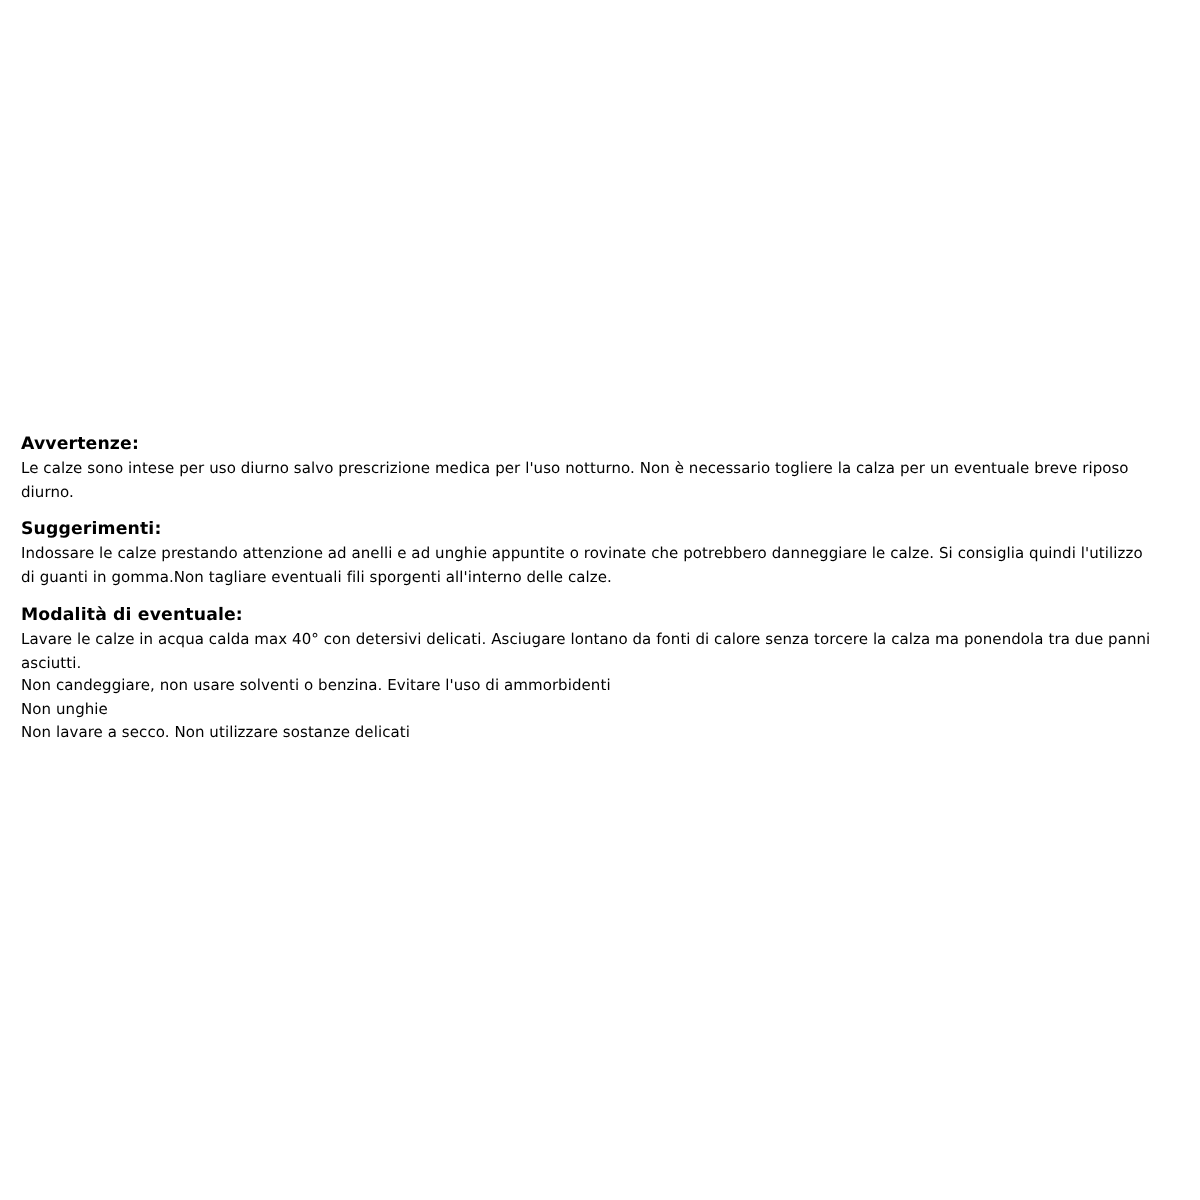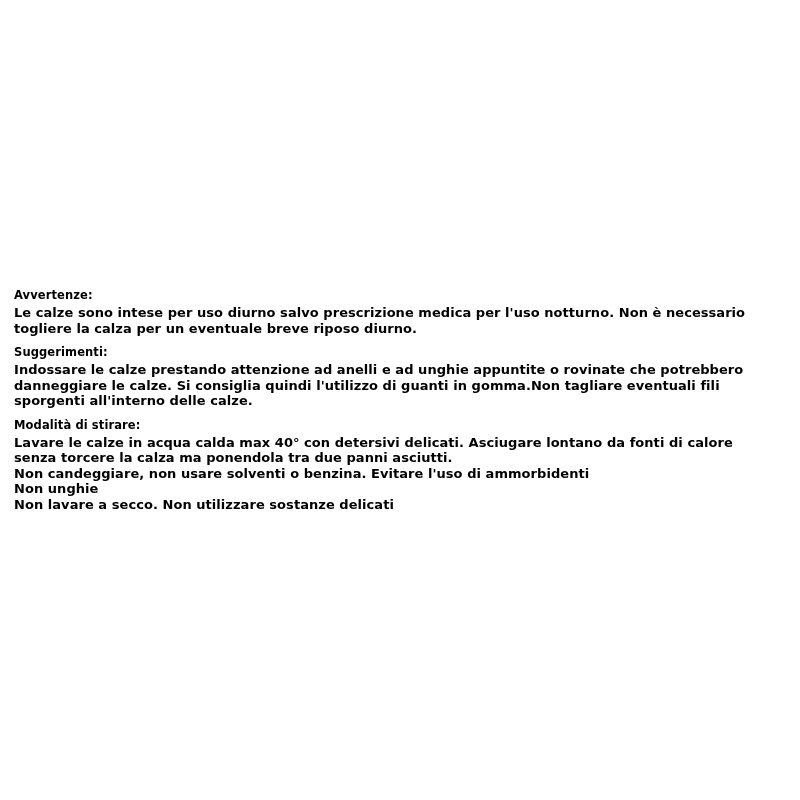--- a/index.html
+++ b/index.html
@@ -37,22 +37,22 @@
   }
   .heading {
     font-size: 11.5px;
     font-weight: bold;
     line-height: 15px;
     letter-spacing: 0.1px;
     margin-bottom: 2px;
     color: #000000;
   }
   .para {
-    font-size: 13px;
-    font-weight: bold;
+    font-size: 10px;
+    font-weight: normal;
     line-height: 15.5px;
     letter-spacing: 0.05px;
     color: #000000;
     max-width: 760px;
   }
   .para + .para {
     margin-top: 0px;
   }
 </style>
 </head>
@@ -65,21 +65,21 @@
       <div class="heading">Avvertenze:</div>
       <div class="para">Le calze sono intese per uso diurno salvo prescrizione medica per l'uso notturno. Non è necessario togliere la calza per un eventuale breve riposo diurno.</div>
     </div>
 
     <div class="section">
       <div class="heading">Suggerimenti:</div>
       <div class="para">Indossare le calze prestando attenzione ad anelli e ad unghie appuntite o rovinate che potrebbero danneggiare le calze. Si consiglia quindi l'utilizzo di guanti in gomma.Non tagliare eventuali fili sporgenti all'interno delle calze.</div>
     </div>
 
     <div class="section">
-      <div class="heading">Modalità di stirare:</div>
+      <div class="heading">Modalità di eventuale:</div>
       <div class="para">Lavare le calze in acqua calda max 40° con detersivi delicati. Asciugare lontano da fonti di calore senza torcere la calza ma ponendola tra due panni asciutti.</div>
       <div class="para">Non candeggiare, non usare solventi o benzina. Evitare l'uso di ammorbidenti</div>
       <div class="para">Non unghie</div>
       <div class="para">Non lavare a secco. Non utilizzare sostanze delicati</div>
     </div>
 
   </div>
 </div>
 
 </body></html>

